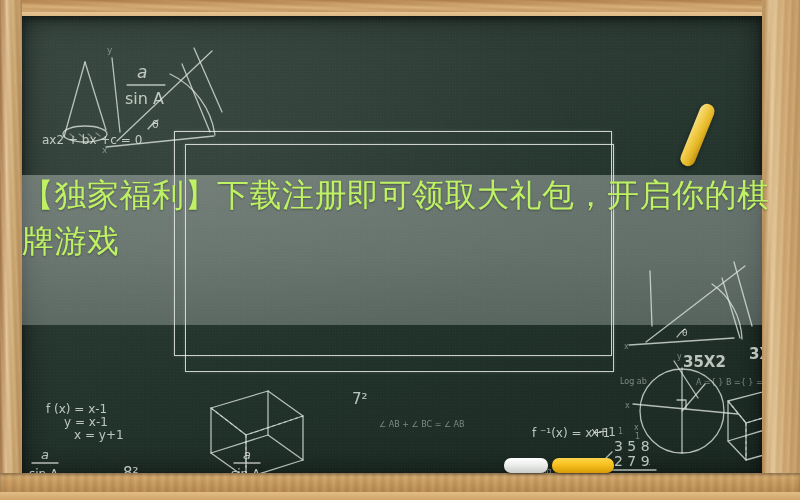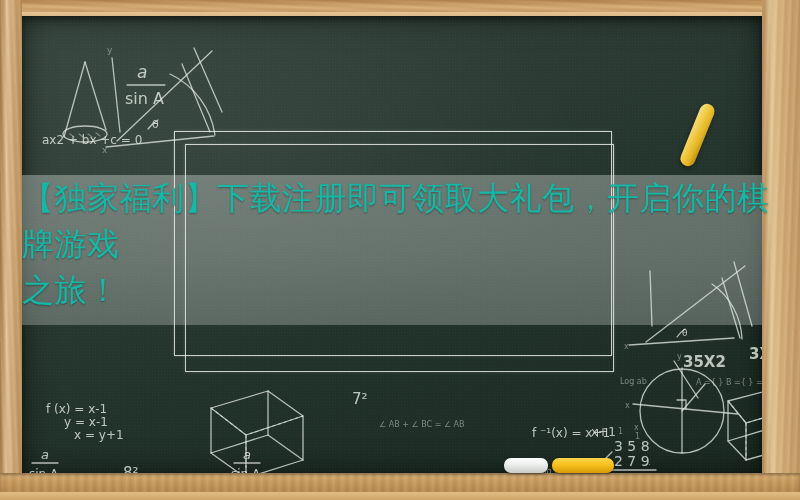--- a/index.html
+++ b/index.html
@@ -171,22 +171,22 @@
         rgba(214,222,217,0.30) 100%);
     display: flex;
     align-items: center;
   }
 
   
   .caption {
     position: absolute;
     left: 22px; top: 175px;
     width: 760px;
-    color: #14b8a6;
-    font-family: Liberation Serif, serif;
+    color: #bef264;
+    font-family: Liberation Mono, monospace;
     font-size: 32px;
     line-height: 46px;
     letter-spacing: 0.5px;
     white-space: pre-wrap;
     text-shadow: 0 1px 2px rgba(0,0,0,0.35);
   }
 
   
   .chalk-stick {
     position: absolute;
@@ -342,21 +342,21 @@
     </svg>
 
     <div class="deco-rect deco-rect-outer"></div>
     <div class="deco-rect deco-rect-inner"></div>
 
     <div class="caption-band"></div>
 
     <div class="chalk-stick chalk-stick-diagonal"></div>
   </div>
 
-  <div class="caption"><span>【独家福利】下载注册即可领取大礼包，开启你的棋牌游戏</span><br><span>之旅！</span></div>
+  <div class="caption"><span>【独家福利】下载注册即可领取大礼包，开启你的棋牌游戏</span><br></div>
 
   <div class="ledge">
     <div class="ledge-lip"></div>
   </div>
   <div class="chalk-stick chalk-stick-white"></div>
   <div class="chalk-stick chalk-stick-yellow"></div>
 
 </div>
 
 </body></html>

